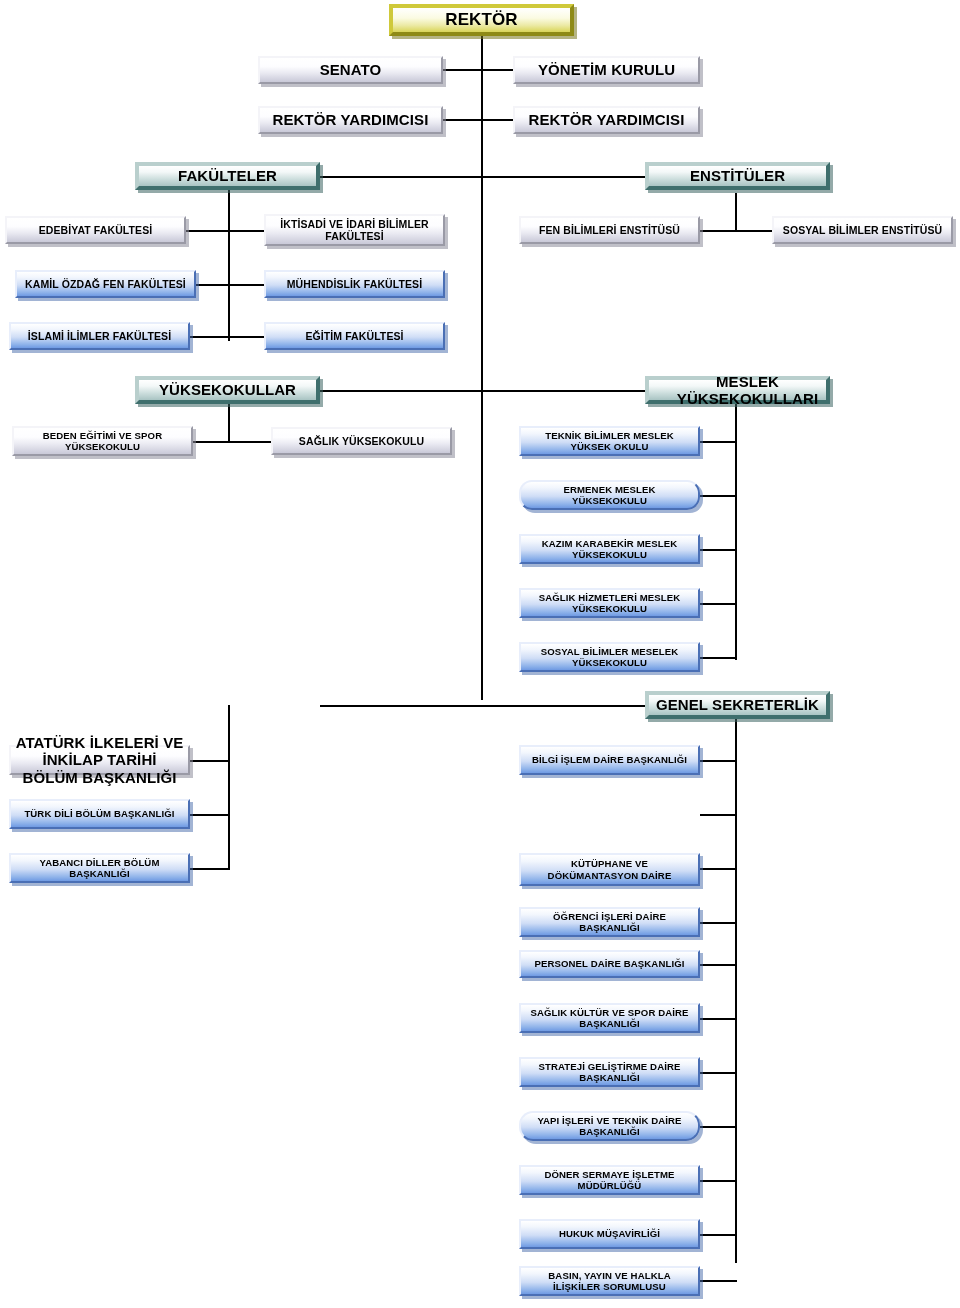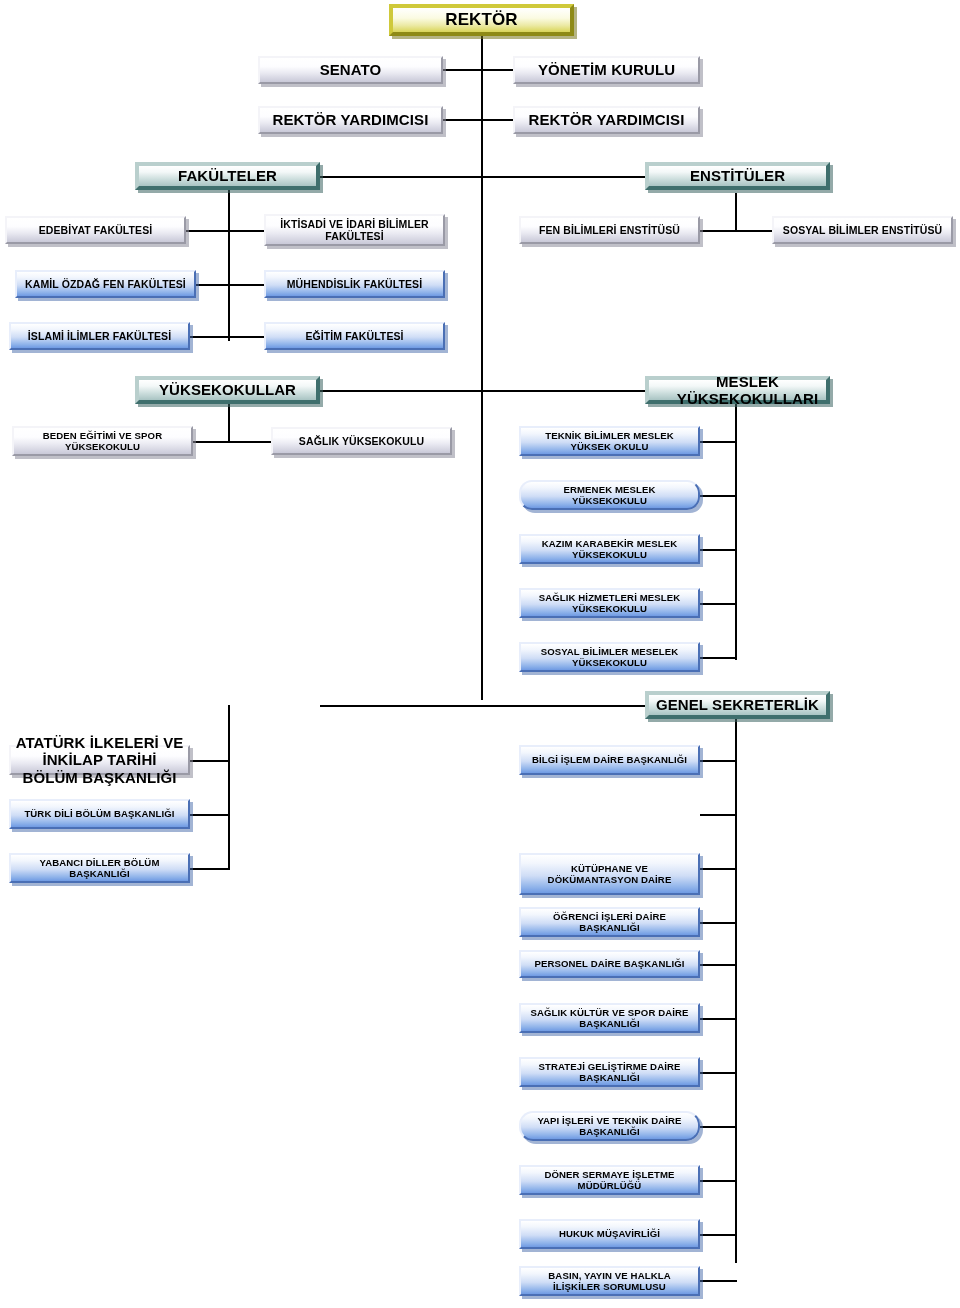--- a/index.html
+++ b/index.html
@@ -224,21 +224,21 @@
   <div class="box blue fs10" style="left:9px;top:799px;width:181px;height:30px;">
     <span class="t">TÜRK DİLİ BÖLÜM BAŞKANLIĞI</span>
   </div>
   <div class="box blue fs10" style="left:9px;top:853px;width:181px;height:30px;">
     <span class="t">YABANCI DİLLER BÖLÜM BAŞKANLIĞI</span>
   </div>
 
   <div class="box blue fs10" style="left:519px;top:745px;width:181px;height:30px;">
     <span class="t">BİLGİ İŞLEM  DAİRE  BAŞKANLIĞI</span>
   </div>
-  <div class="box blue fs10" style="left:519px;top:853px;width:181px;height:42px;align-items:center;">
+  <div class="box blue fs10" style="left:519px;top:853px;width:181px;height:33px;align-items:center;">
     <span class="t">KÜTÜPHANE  VE DÖKÜMANTASYON  DAİRE</span>
   </div>
   <div class="box blue fs10" style="left:519px;top:907px;width:181px;height:30px;">
     <span class="t">ÖĞRENCİ İŞLERİ DAİRE BAŞKANLIĞI</span>
   </div>
   <div class="box blue fs10" style="left:519px;top:950px;width:181px;height:28px;">
     <span class="t">PERSONEL  DAİRE   BAŞKANLIĞI</span>
   </div>
   <div class="box blue fs10" style="left:519px;top:1003px;width:181px;height:30px;">
     <span class="t">SAĞLIK  KÜLTÜR VE  SPOR DAİRE  BAŞKANLIĞI</span>

